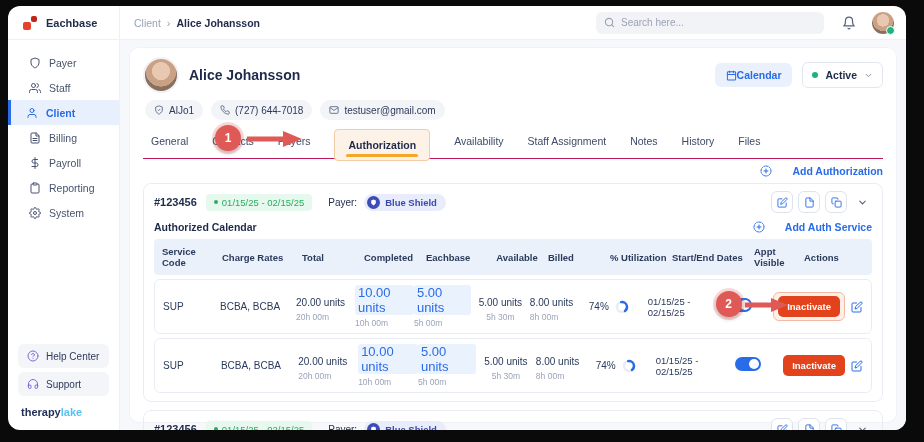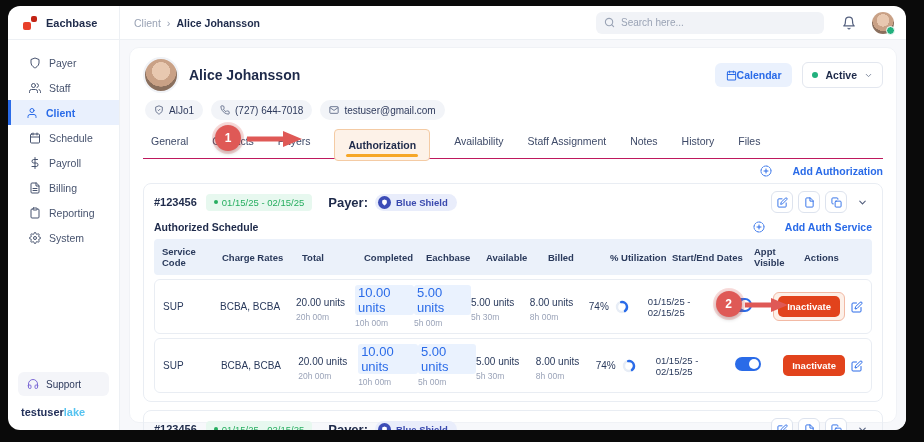--- a/index.html
+++ b/index.html
@@ -69,34 +69,34 @@
 
   
   .add-auth-row { display:flex; justify-content:flex-end; margin-top:6px; }
   .link-blue { display:flex; align-items:center; gap:20px; color:#2A6BE8; font-size:10.5px; font-weight:bold; cursor:pointer; }
   .auth-card { border:1px solid #E9EDF3; border-radius:8px; margin-top:6px; padding:6px 10px 8px; }
   .auth-card.collapsed { margin-top:8px; padding:6px 10px; }
   .auth-head { display:flex; align-items:center; height:24px; }
   .auth-num { font-size:11px; font-weight:bold; color:#1E2A4A; }
   .pill-dates { margin-left:9px; display:flex; align-items:center; gap:4px; background:#E7F8EF; color:#27AE60; font-size:9.5px; padding:3px 8px; border-radius:4px; }
   .pill-dates i { width:4px; height:4px; border-radius:50%; background:#27AE60; }
-  .payer-label { margin-left:16px; font-size:13px; font-weight:bold; color:#1E2A4A; }
+  .payer-label { margin-left:16px; font-size:10px; font-weight:normal; color:#1E2A4A; }
   .pill-payer { margin-left:7px; display:flex; align-items:center; gap:5px; background:#E9EDFB; color:#3A49AE; font-size:9.5px; font-weight:bold; padding:2px 9px 2px 3px; border-radius:10px; }
   .payer-ico { width:13px; height:13px; border-radius:50%; background:#3D4DB7; display:flex; align-items:center; justify-content:center; color:#fff; }
   .auth-actions { margin-left:auto; display:flex; align-items:center; gap:5px; }
   .icon-btn { width:22px; height:22px; border:1px solid #DDE3EE; border-radius:6px; display:flex; align-items:center; justify-content:center; color:#2A6BE8; background:#fff; cursor:pointer; }
   .chev-btn { width:20px; height:22px; display:flex; align-items:center; justify-content:center; color:#55617F; cursor:pointer; }
 
   .svc-title-row { display:flex; align-items:center; justify-content:space-between; margin:7px 0 6px; }
   .svc-title { font-size:10.5px; font-weight:bold; color:#1E2A4A; }
 
   .thead { display:flex; align-items:center; background:#EBF1FA; border-radius:4px; padding:7px 8px; }
   .th { font-size:9.5px; font-weight:bold; color:#2A3A5C; }
   .trow { display:flex; align-items:center; border:1px solid #E9EDF3; border-radius:6px; margin-top:4px; padding:5px 8px; position:relative; }
-  .c1{width:60px;} .c2{width:80px;} .c3{width:62px;} .c4{width:62px;} .c5{width:60px;} .c6{width:62px;} .c7{width:62px;} .c8{width:62px;} .c9{width:82px;} .c10{width:50px; position:relative;} .c11{flex:1; display:flex; align-items:center; justify-content:flex-end; gap:6px;}
+  .c1{width:60px;} .c2{width:80px;} .c3{width:62px;} .c4{width:62px;} .c5{width:60px;} .c6{width:62px;text-align:center;} .c7{width:62px;} .c8{width:62px;} .c9{width:82px;} .c10{width:50px; position:relative;} .c11{flex:1; display:flex; align-items:center; justify-content:flex-end; gap:6px;}
   .u { font-size:10px; color:#2A3A5C; }
   .u-blue { font-size:13px; color:#2A6BE8; background:#EAF2FE; border-radius:3px; padding:0 3px; display:inline-block; }
   .sub { font-size:8.5px; color:#9AA3B8; margin-top:2px; }
   .util { display:flex; align-items:center; gap:6px; }
   .dates-cell { font-size:9.5px; color:#2A3A5C; }
   .toggle { width:26px; height:14px; border-radius:7px; background:#2A6BE8; position:relative; cursor:pointer; display:inline-block; }
   .toggle::after { content:""; position:absolute; right:2px; top:2px; width:10px; height:10px; border-radius:50%; background:#fff; }
   .btn-inactivate { background:#E2431C; color:#fff; border:none; border-radius:5px; font-size:9.5px; font-weight:bold; padding:5px 9px; cursor:pointer; font-family:inherit; }
   .hl-box { border:1px solid #F2B9A4; background:#FDF0E8; border-radius:6px; padding:3px 4px; display:inline-block; }
   .edit-link { color:#2A6BE8; display:flex; cursor:pointer; }
@@ -159,62 +159,63 @@
       </div>
       <div class="side-item active">
         <svg width="12" height="12" viewBox="0 0 24 24" fill="none" stroke="currentColor" stroke-width="2" stroke-linecap="round">
             <path d="M20 21v-2a4 4 0 0 0-4-4H8a4 4 0 0 0-4 4v2"></path>
             <circle cx="12" cy="7" r="4"></circle>
           </svg>
         <span>Client</span>
       </div>
       <div class="side-item">
         <svg width="12" height="12" viewBox="0 0 24 24" fill="none" stroke="currentColor" stroke-width="2" stroke-linecap="round">
-            <rect x="3" y="4" width="18" height="18" rx="2"></rect>
-            <path d="M16 2v4M8 2v4M3 10h18"></path>
-          </svg>
-        <span>Schedule</span>
+            <path d="M14 2H6a2 2 0 0 0-2 2v16a2 2 0 0 0 2 2h12a2 2 0 0 0 2-2V8z"></path>
+            <path d="M14 2v6h6M16 13H8M16 17H8"></path>
+          </svg>
+        <span>Billing</span>
       </div>
       <div class="side-item">
         <svg width="12" height="12" viewBox="0 0 24 24" fill="none" stroke="currentColor" stroke-width="2" stroke-linecap="round">
             <path d="M12 1v22M17 5H9.5a3.5 3.5 0 0 0 0 7h5a3.5 3.5 0 0 1 0 7H6"></path>
           </svg>
         <span>Payroll</span>
-      </div>
-      <div class="side-item">
-        <svg width="12" height="12" viewBox="0 0 24 24" fill="none" stroke="currentColor" stroke-width="2" stroke-linecap="round">
-            <path d="M14 2H6a2 2 0 0 0-2 2v16a2 2 0 0 0 2 2h12a2 2 0 0 0 2-2V8z"></path>
-            <path d="M14 2v6h6M16 13H8M16 17H8"></path>
-          </svg>
-        <span>Billing</span>
       </div>
       <div class="side-item">
         <svg width="12" height="12" viewBox="0 0 24 24" fill="none" stroke="currentColor" stroke-width="2" stroke-linecap="round">
             <path d="M16 4h2a2 2 0 0 1 2 2v14a2 2 0 0 1-2 2H6a2 2 0 0 1-2-2V6a2 2 0 0 1 2-2h2"></path>
             <rect x="8" y="2" width="8" height="4" rx="1"></rect>
           </svg>
         <span>Reporting</span>
       </div>
       <div class="side-item">
         <svg width="12" height="12" viewBox="0 0 24 24" fill="none" stroke="currentColor" stroke-width="2">
             <circle cx="12" cy="12" r="3"></circle>
             <path d="M19.4 15a1.65 1.65 0 0 0 .33 1.82l.06.06a2 2 0 1 1-2.83 2.83l-.06-.06a1.65 1.65 0 0 0-1.82-.33 1.65 1.65 0 0 0-1 1.51V21a2 2 0 1 1-4 0v-.09A1.65 1.65 0 0 0 9 19.4a1.65 1.65 0 0 0-1.82.33l-.06.06a2 2 0 1 1-2.83-2.83l.06-.06a1.65 1.65 0 0 0 .33-1.82 1.65 1.65 0 0 0-1.51-1H3a2 2 0 1 1 0-4h.09A1.65 1.65 0 0 0 4.6 9a1.65 1.65 0 0 0-.33-1.82l-.06-.06a2 2 0 1 1 2.83-2.83l.06.06a1.65 1.65 0 0 0 1.82.33H9a1.65 1.65 0 0 0 1-1.51V3a2 2 0 1 1 4 0v.09a1.65 1.65 0 0 0 1 1.51 1.65 1.65 0 0 0 1.82-.33l.06-.06a2 2 0 1 1 2.83 2.83l-.06.06a1.65 1.65 0 0 0-.33 1.82V9a1.65 1.65 0 0 0 1.51 1H21a2 2 0 1 1 0 4h-.09a1.65 1.65 0 0 0-1.51 1z"></path>
           </svg>
         <span>System</span>
       </div>
       <div class="side-footer">
+        <div class="side-btn">
+          <svg width="12" height="12" viewBox="0 0 24 24" fill="none" stroke="currentColor" stroke-width="2" stroke-linecap="round">
+              <circle cx="12" cy="12" r="10"></circle>
+              <path d="M9.09 9a3 3 0 0 1 5.83 1c0 2-3 3-3 3"></path>
+              <path d="M12 17h.01"></path>
+            </svg>
+          <span>Help Center</span>
+        </div>
         <div class="side-btn">
           <svg width="12" height="12" viewBox="0 0 24 24" fill="none" stroke="currentColor" stroke-width="2" stroke-linecap="round">
               <path d="M3 18v-6a9 9 0 0 1 18 0v6"></path>
               <path d="M21 19a2 2 0 0 1-2 2h-1a2 2 0 0 1-2-2v-3a2 2 0 0 1 2-2h3zM3 19a2 2 0 0 0 2 2h1a2 2 0 0 0 2-2v-3a2 2 0 0 0-2-2H3z"></path>
             </svg>
           <span>Support</span>
         </div>
         <div class="side-logo">
-          <span class="t1">testuser</span><span class="t2">lake</span>
+          <span class="t1">therapy</span><span class="t2">lake</span>
         </div>
       </div>
     </div>
 
     <div class="main">
       <div class="profile-card">
 
         <div class="phead">
           <span class="avatar-lg"></span>
           <span class="client-name">Alice Johansson</span>
@@ -328,21 +329,21 @@
                 </span>
               <span class="chev-btn">
                   <svg width="11" height="11" viewBox="0 0 24 24" fill="none" stroke="currentColor" stroke-width="2.4" stroke-linecap="round">
                     <path d="M6 9l6 6 6-6"></path>
                   </svg>
                 </span>
             </span>
           </div>
 
           <div class="svc-title-row">
-            <span class="svc-title">Authorized Schedule</span>
+            <span class="svc-title">Authorized Calendar</span>
             <span class="link-blue">
               <svg width="12" height="12" viewBox="0 0 24 24" fill="none" stroke="currentColor" stroke-width="2" stroke-linecap="round">
                   <circle cx="12" cy="12" r="10" stroke-dasharray="3 2.2"></circle>
                   <path d="M12 8v8M8 12h8"></path>
                 </svg>
               <span>Add Auth Service</span>
             </span>
           </div>
 
           <div class="thead">

